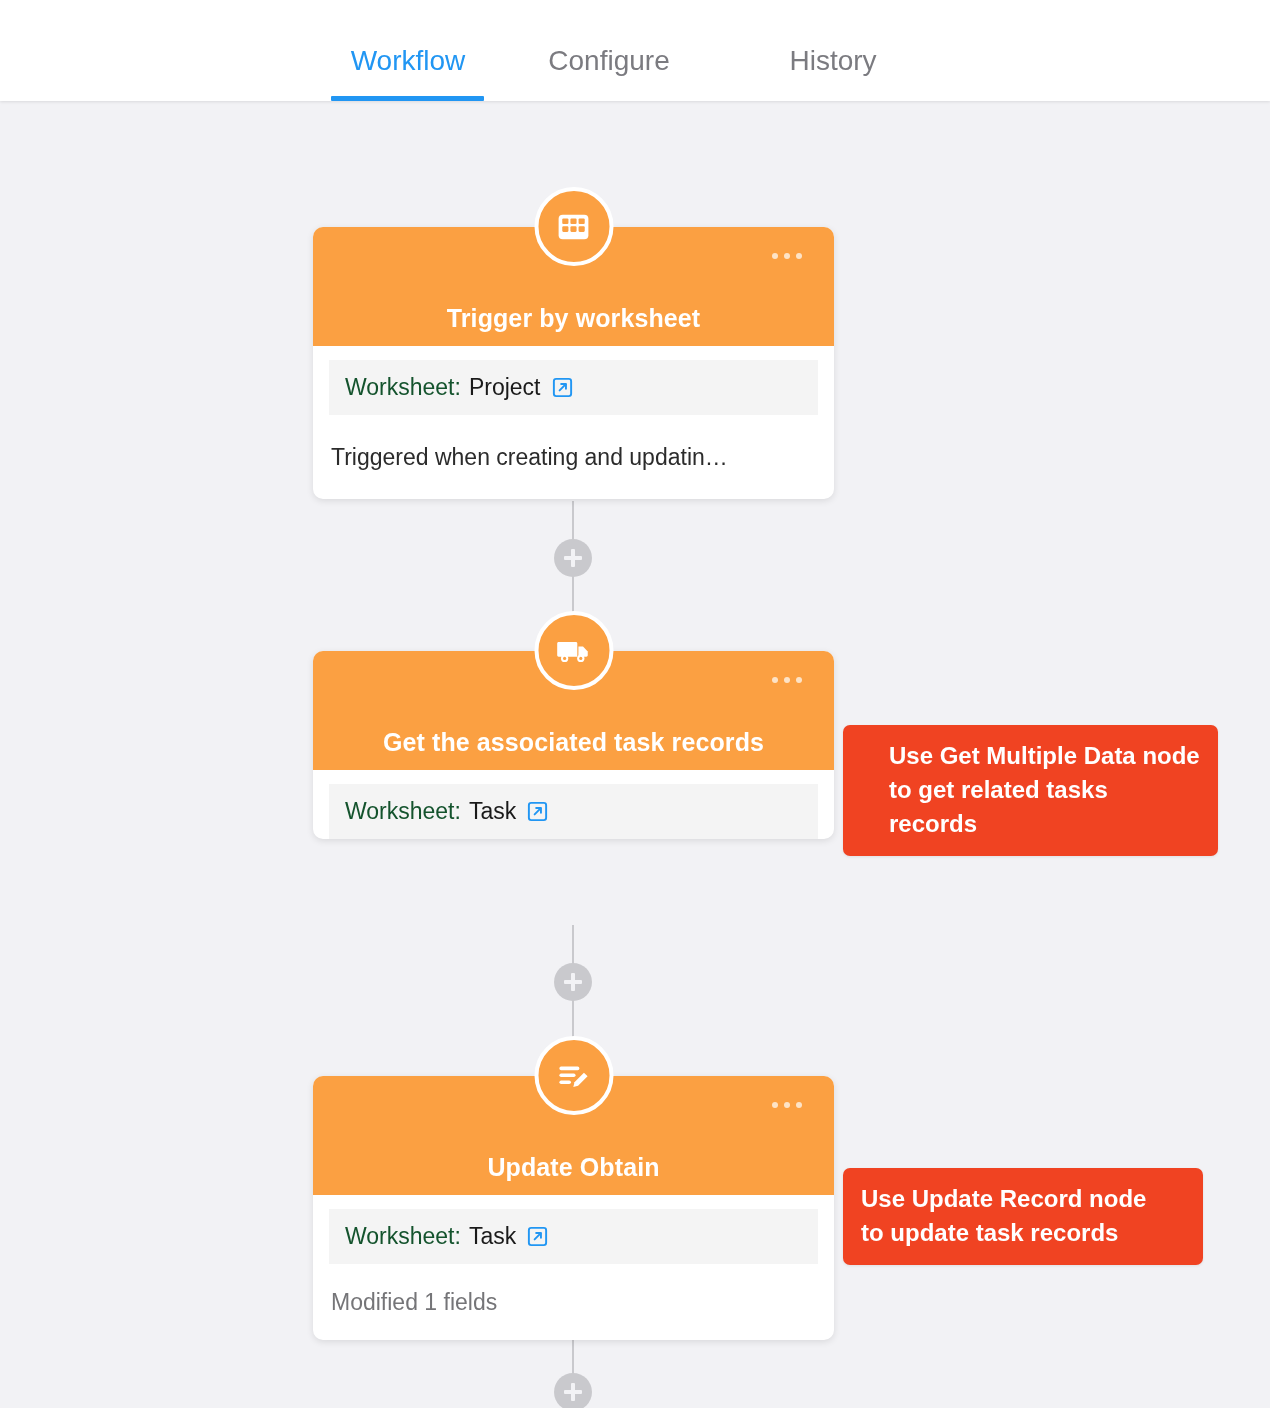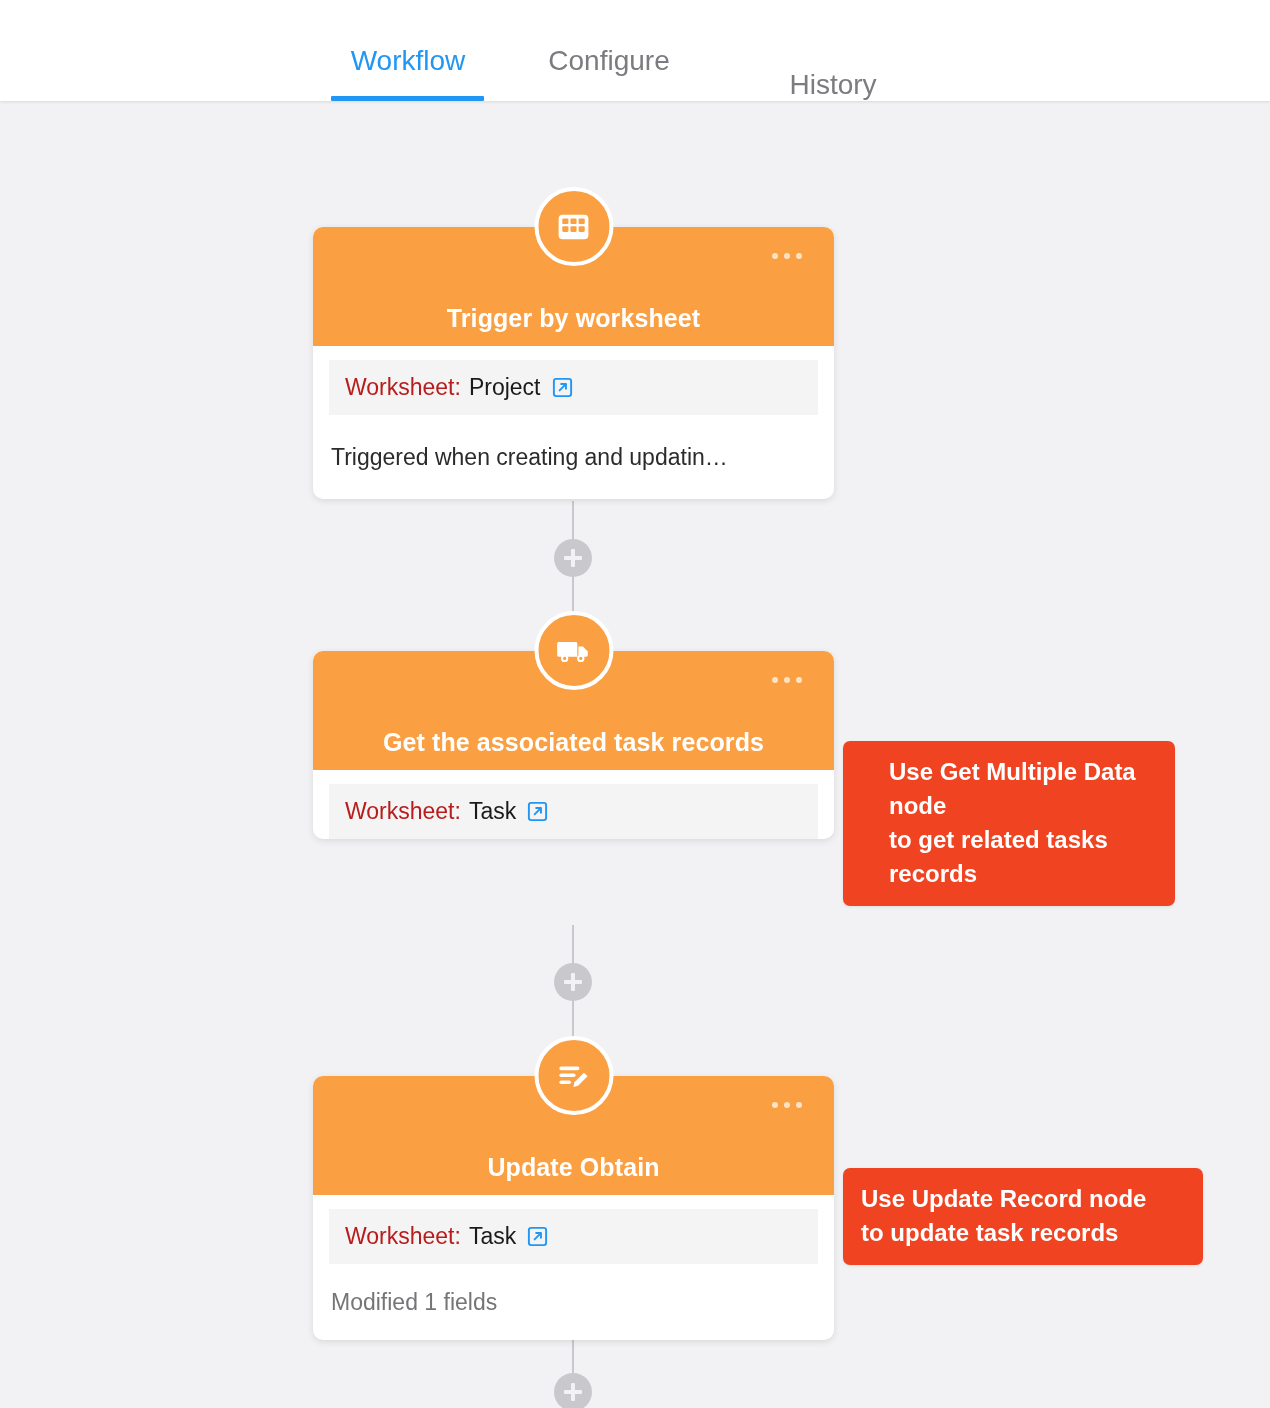--- a/index.html
+++ b/index.html
@@ -40,21 +40,21 @@
     align-items: center;
     font-size: 28px;
     color: #7b7b80;
     cursor: pointer;
     white-space: nowrap;
     padding-top: 20px;
   }
   .tab + .tab { margin-left: 0; }
   .tab.t-workflow { width: 154px; justify-content: center; color: #2196f3; }
   .tab.t-configure { width: 248px; justify-content: center; }
-  .tab.t-history { width: 200px; justify-content: center; align-items: flex-end; }
+  .tab.t-history { width: 200px; justify-content: center; }
   .tab-underline {
     position: absolute;
     left: 331px;
     top: 96px;
     width: 153px;
     height: 5px;
     background: #2196f3;
     border-radius: 1px;
   }
 
@@ -167,21 +167,21 @@
   .node-body { padding: 14px 0 0 0; }
   .row-worksheet {
     margin: 0 16px;
     background: #f4f4f4;
     height: 55px;
     display: flex;
     align-items: center;
     padding: 0 16px;
     font-size: 23px;
   }
-  .ws-label { color: #b91c1c; }
+  .ws-label { color: #14532d; }
   .ws-value { color: #1a1a1a; margin-left: 8px; }
   .ws-link {
     margin-left: 10px;
     display: inline-flex;
     align-items: center;
     cursor: pointer;
   }
   .node-desc {
     padding: 0 18px;
     font-size: 23px;
@@ -334,21 +334,21 @@
             <rect x="3" y="3" width="18" height="18" rx="2.4" fill="none" stroke="#2196f3" stroke-width="2"></rect>
             <path d="M9 15 L15.2 8.8" stroke="#2196f3" stroke-width="2" stroke-linecap="round"></path>
             <path d="M10.6 8.4 H15.6 V13.4" fill="none" stroke="#2196f3" stroke-width="2" stroke-linecap="round" stroke-linejoin="round"></path>
           </svg>
         </span>
       </div>
       <div class="node-desc muted short">Modified 1 fields</div>
     </div>
   </div>
 
-  <div class="callout" style="top:640px; left:843px; width:332px;padding-left:46px;">
+  <div class="callout" style="top:624px; left:843px; width:375px;padding-left:46px;">
     <div>Use Get Multiple Data node</div>
     <div>to get related tasks records</div>
   </div>
 
   <div class="callout" style="top:1067px; left:843px; width:360px;">
     <div>Use Update Record node</div>
     <div>to update task records</div>
   </div>
 
 </div>

